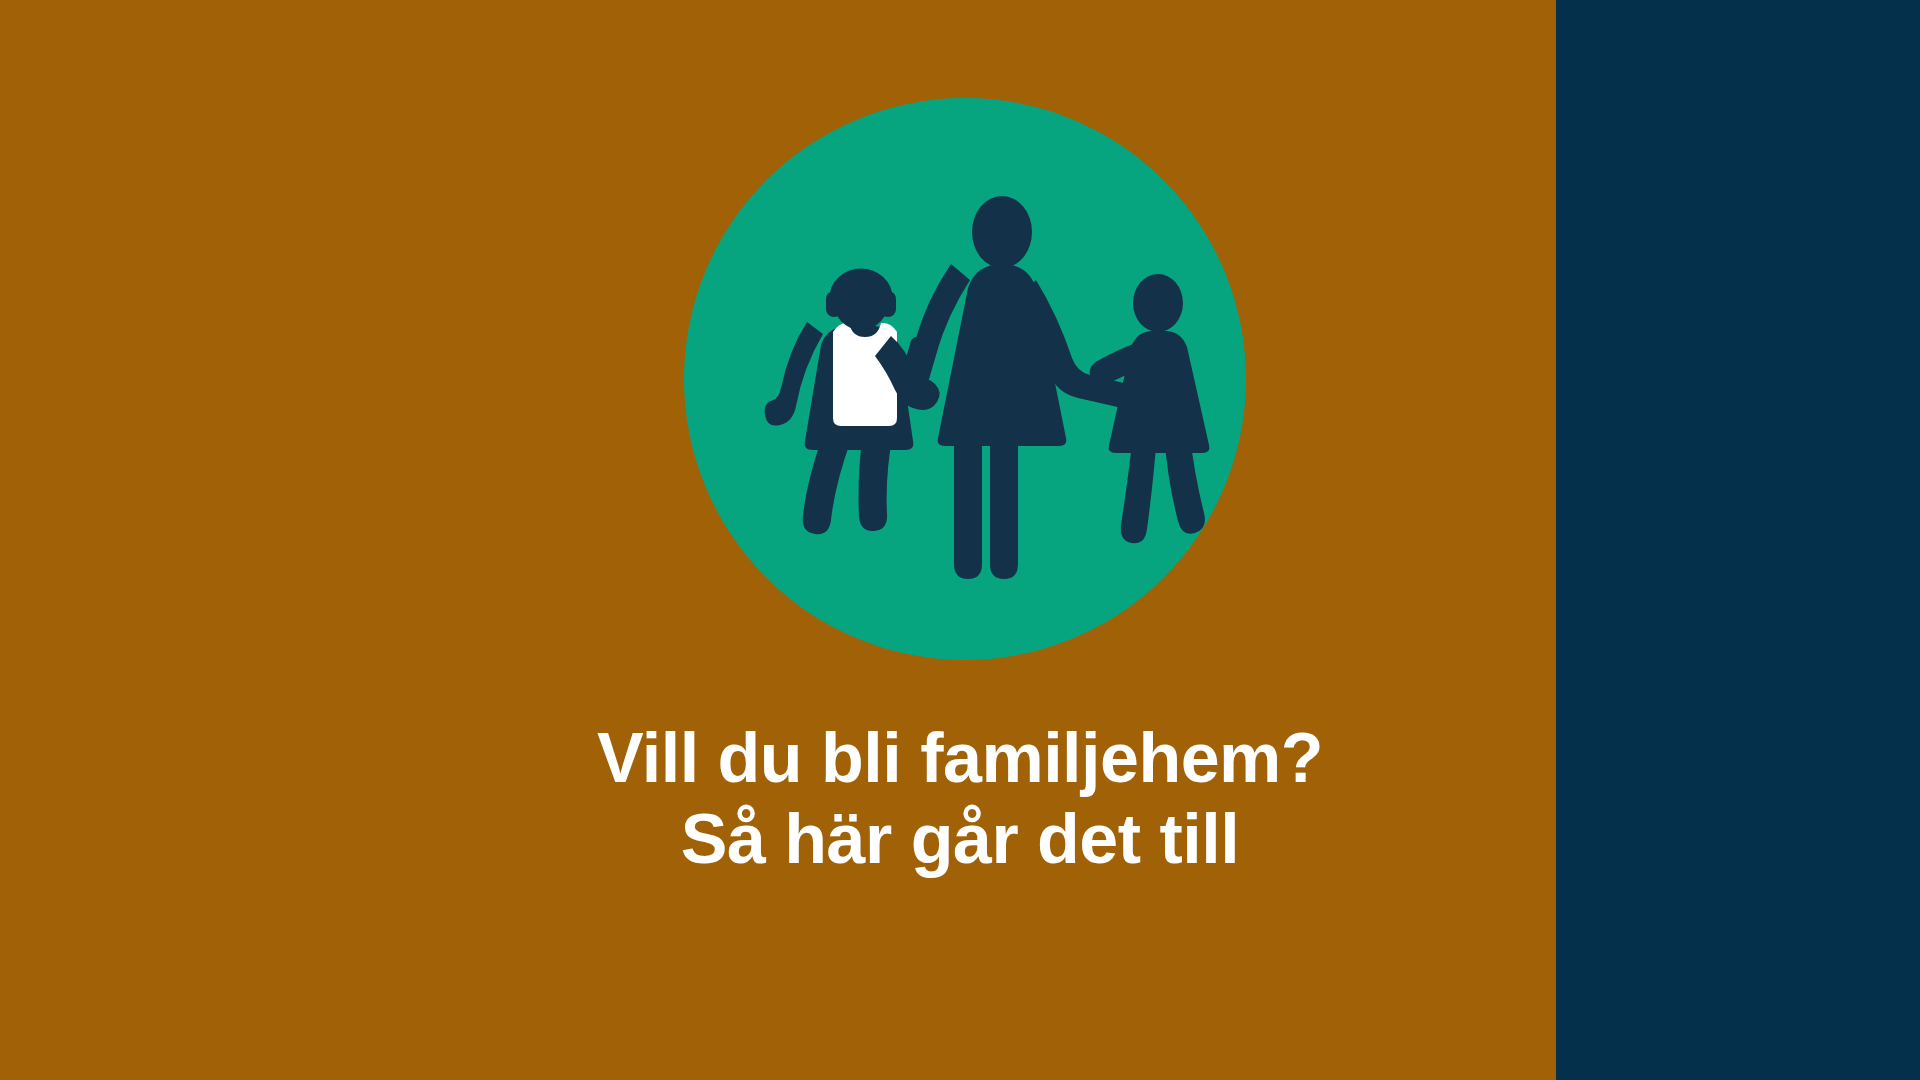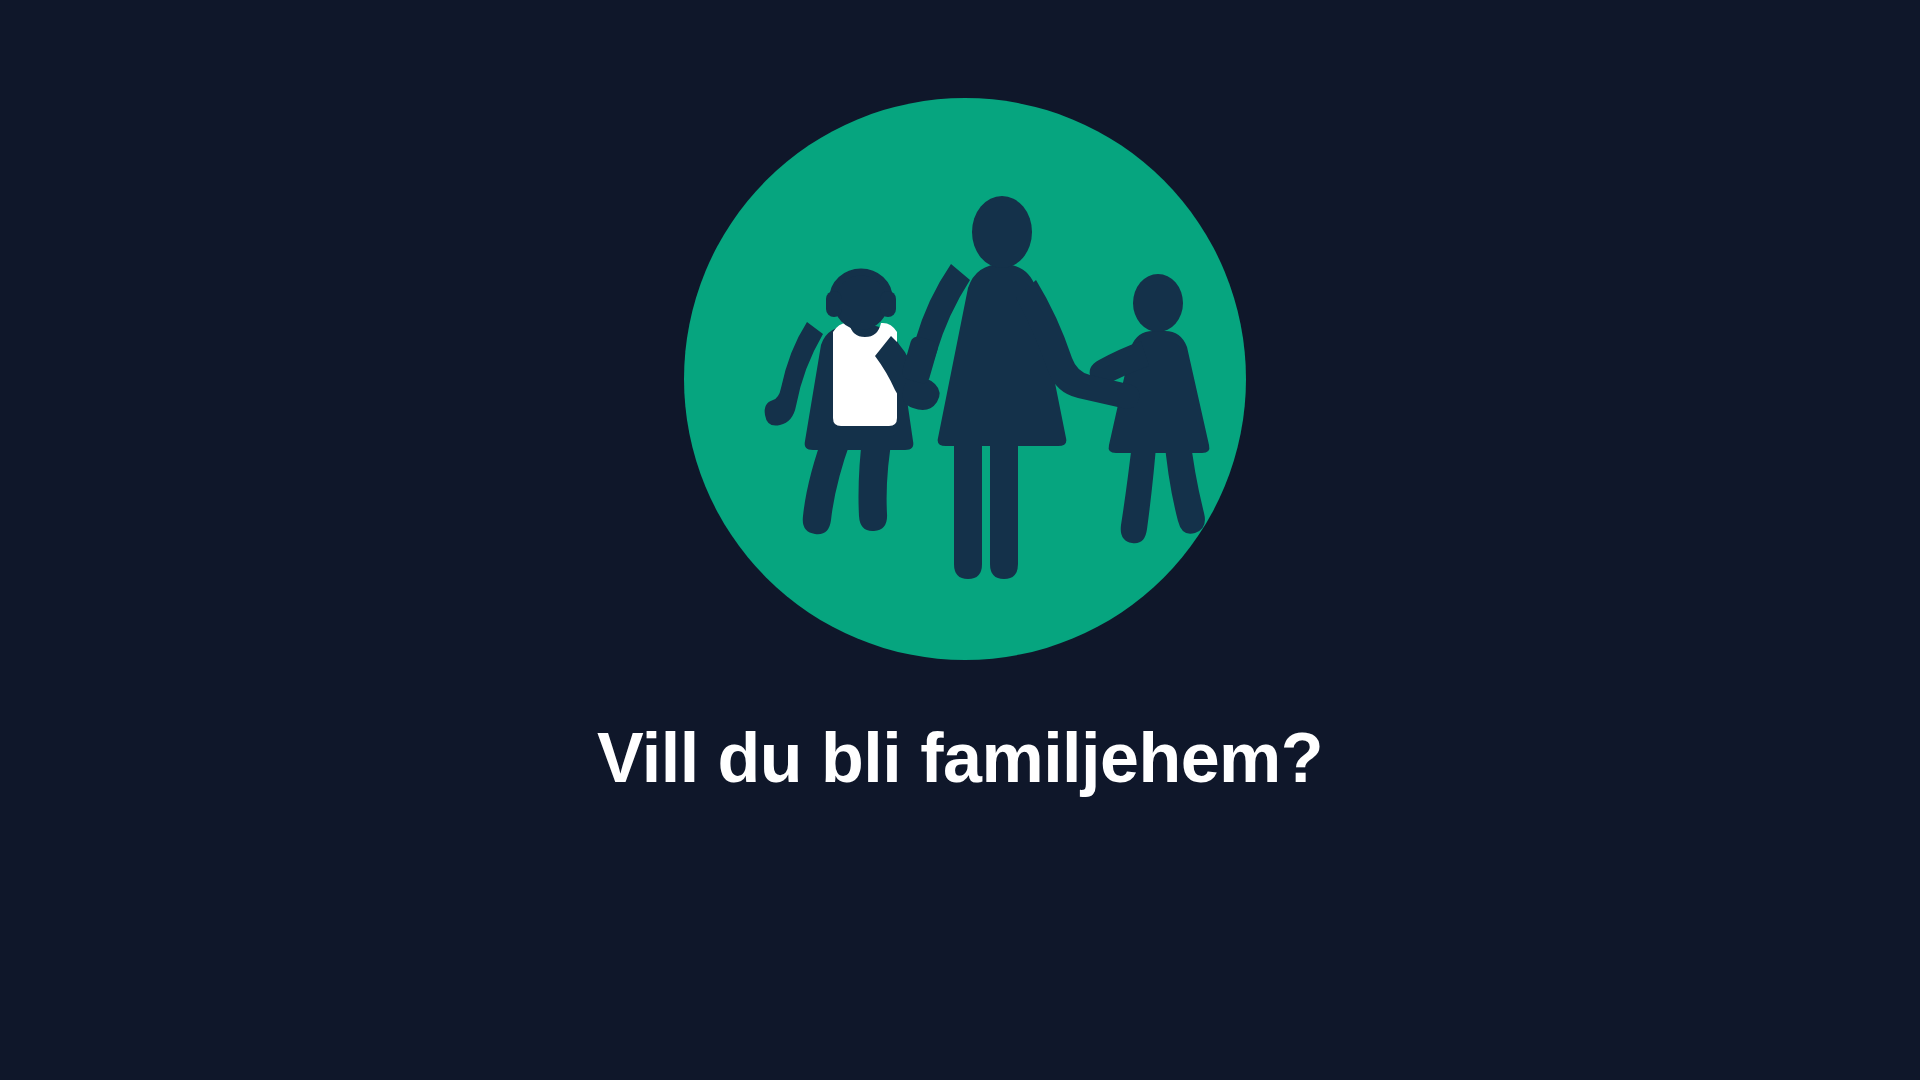--- a/index.html
+++ b/index.html
@@ -2,23 +2,23 @@
 <html><head>
 <meta charset="utf-8">
 <style>
   html, body {
     margin: 0;
     padding: 0;
     background: #04304c;
   }
   #stage {
     position: relative;
-    width: 1920px;
+    width: 1556px;
     height: 1080px;
-    background: #0f172a;
+    background: #a16207;
     overflow: hidden;
     font-family: "Liberation Sans", "DejaVu Sans", sans-serif;
   }
 
   
   #illustration {
     position: absolute;
     left: 0;
     top: 0;
     width: 1920px;
@@ -141,15 +141,16 @@
       <path d="M833 298 a28 26 0 0 1 56 0" fill="none" stroke="#14314a" stroke-width="7"></path>
 
       <rect x="826" y="291" width="16" height="26" rx="8" fill="#14314a"></rect>
       <rect x="880" y="291" width="16" height="26" rx="8" fill="#14314a"></rect>
     </g>
 
   </svg>
 
   <div id="heading-block">
     <span class="headline">Vill du bli familjehem?</span>
+    <span class="headline">Så här går det till</span>
   </div>
 
 </div>
 
 </body></html>

